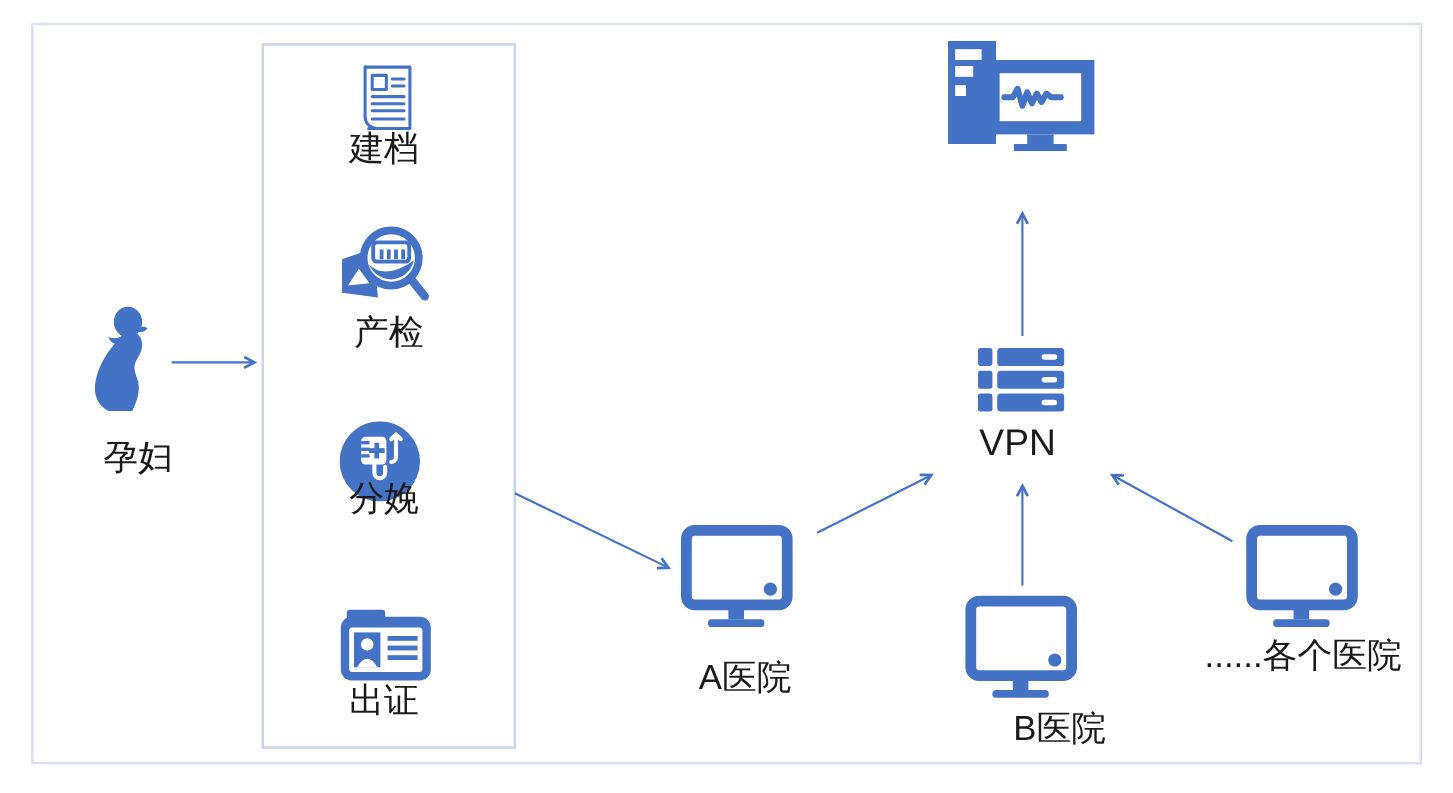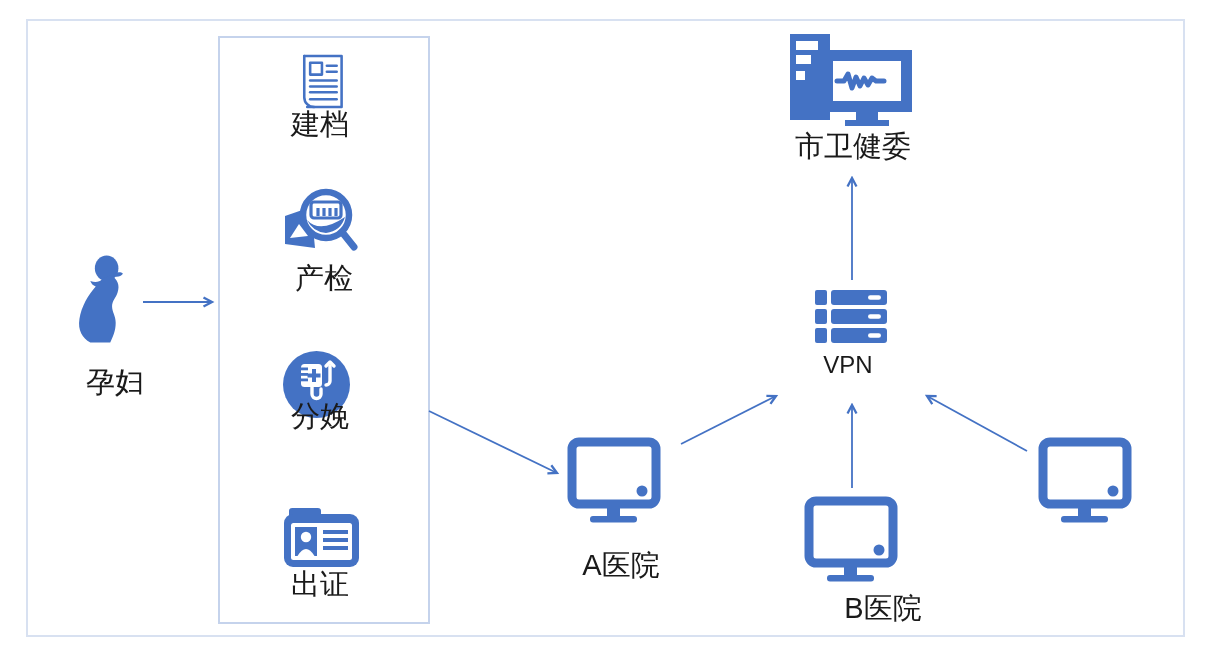--- a/index.html
+++ b/index.html
@@ -12,21 +12,21 @@
     border:2px solid var(--frame_border,#d8e1f1);background:transparent;
   }
   .process-box{
     position:absolute;left:218px;top:36px;width:208px;height:584px;
     border:2px solid var(--box_border,#c5d3ec);background:#ffffff;
   }
   .node-label{
     position:absolute;transform:translateX(-50%);
     color:var(--text,#1a1a1a);font-size:29px;line-height:1.15;white-space:nowrap;
   }
-  .vpn-label{font-size:24px;}
+  .vpn-label{font-size:31px;}
   .icon{position:absolute;color:var(--primary,#4472C4);}
   .icon svg{display:block;width:100%;height:100%;}
   svg.wires{position:absolute;left:0;top:0;pointer-events:none;}
 </style>
 </head>
 <body>
 
 <div class="canvas">
 
   <div class="frame"></div>
@@ -151,20 +151,21 @@
   <div class="node-label" style="left:883px;top:592px">B医院</div>
 
   <div class="icon" style="left:1037px;top:437px;width:96px;height:86px">
     <svg viewBox="0 0 96 86">
       <rect x="6" y="5" width="84" height="62" rx="7" fill="#fff" stroke="currentColor" stroke-width="9"></rect>
       <circle cx="76" cy="54" r="5.5" fill="currentColor"></circle>
       <rect x="41" y="70" width="13" height="9" fill="currentColor"></rect>
       <rect x="24" y="79" width="47" height="6.5" rx="3" fill="currentColor"></rect>
     </svg>
   </div>
+  <div class="node-label" style="left:1086px;top:531px">......各个医院</div>
 
   <div class="icon" style="left:815px;top:290px;width:72px;height:54px">
     <svg viewBox="0 0 72 54">
       <g fill="currentColor">
         <rect x="0" y="0" width="12" height="15" rx="2"></rect>
         <rect x="16" y="0" width="56" height="15" rx="3"></rect>
         <rect x="0" y="19" width="12" height="15" rx="2"></rect>
         <rect x="16" y="19" width="56" height="15" rx="3"></rect>
         <rect x="0" y="38" width="12" height="15" rx="2"></rect>
         <rect x="16" y="38" width="56" height="15" rx="3"></rect>
@@ -186,15 +187,14 @@
         <rect x="6" y="21" width="15" height="9"></rect>
         <rect x="6" y="37" width="9" height="9"></rect>
       </g>
       <rect x="32" y="16" width="90" height="62" fill="currentColor"></rect>
       <rect x="43" y="27" width="68" height="40" fill="#fff"></rect>
       <polyline points="47,47 54,47 58,40 62,54 66,43 70,52 74,44 78,51 82,44 86,47 94,47" fill="none" stroke="currentColor" stroke-width="5" stroke-linecap="round" stroke-linejoin="round"></polyline>
       <rect x="66" y="78" width="22" height="8" fill="currentColor"></rect>
       <rect x="55" y="86" width="44" height="6" fill="currentColor"></rect>
     </svg>
   </div>
-  <div class="node-label" style="left:853px;top:130px">市卫健委</div>
 
 </div>
 
 </body></html>

